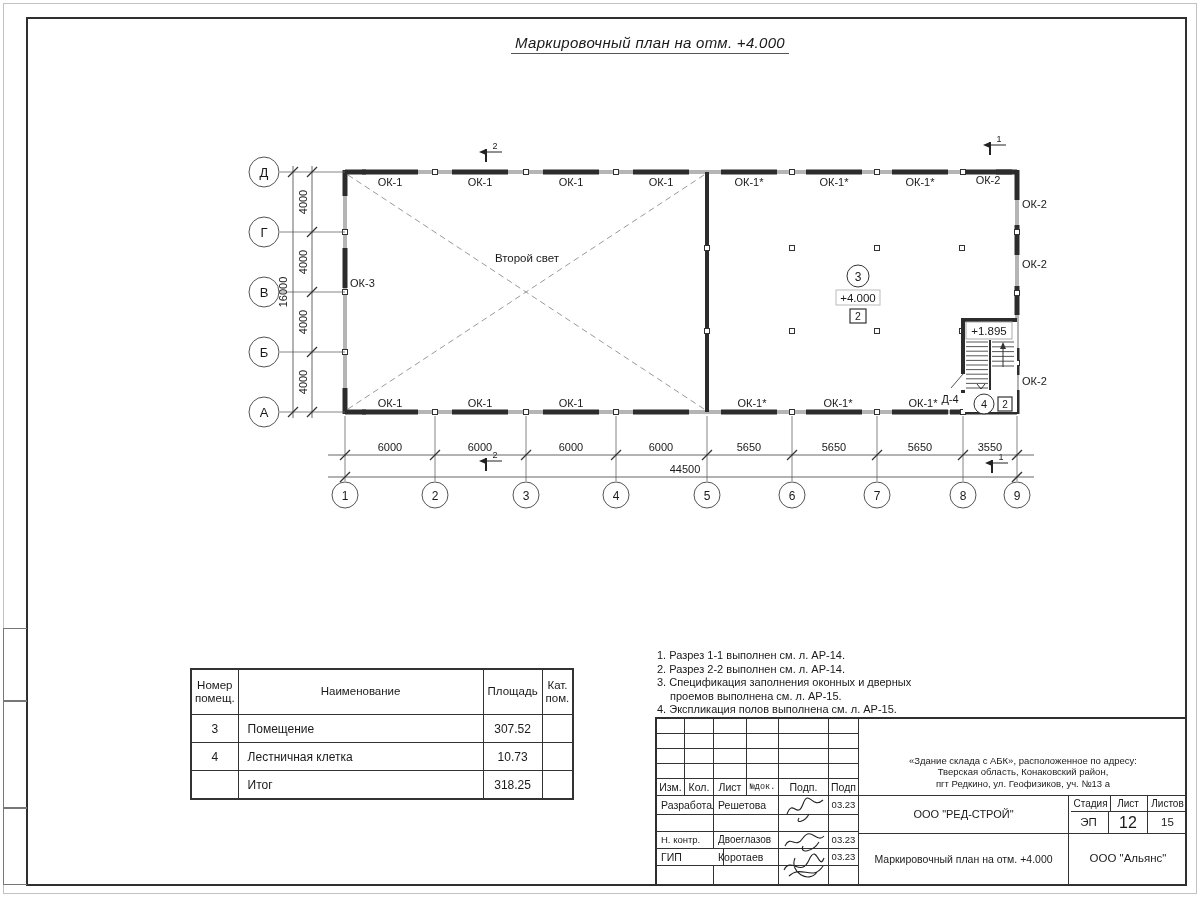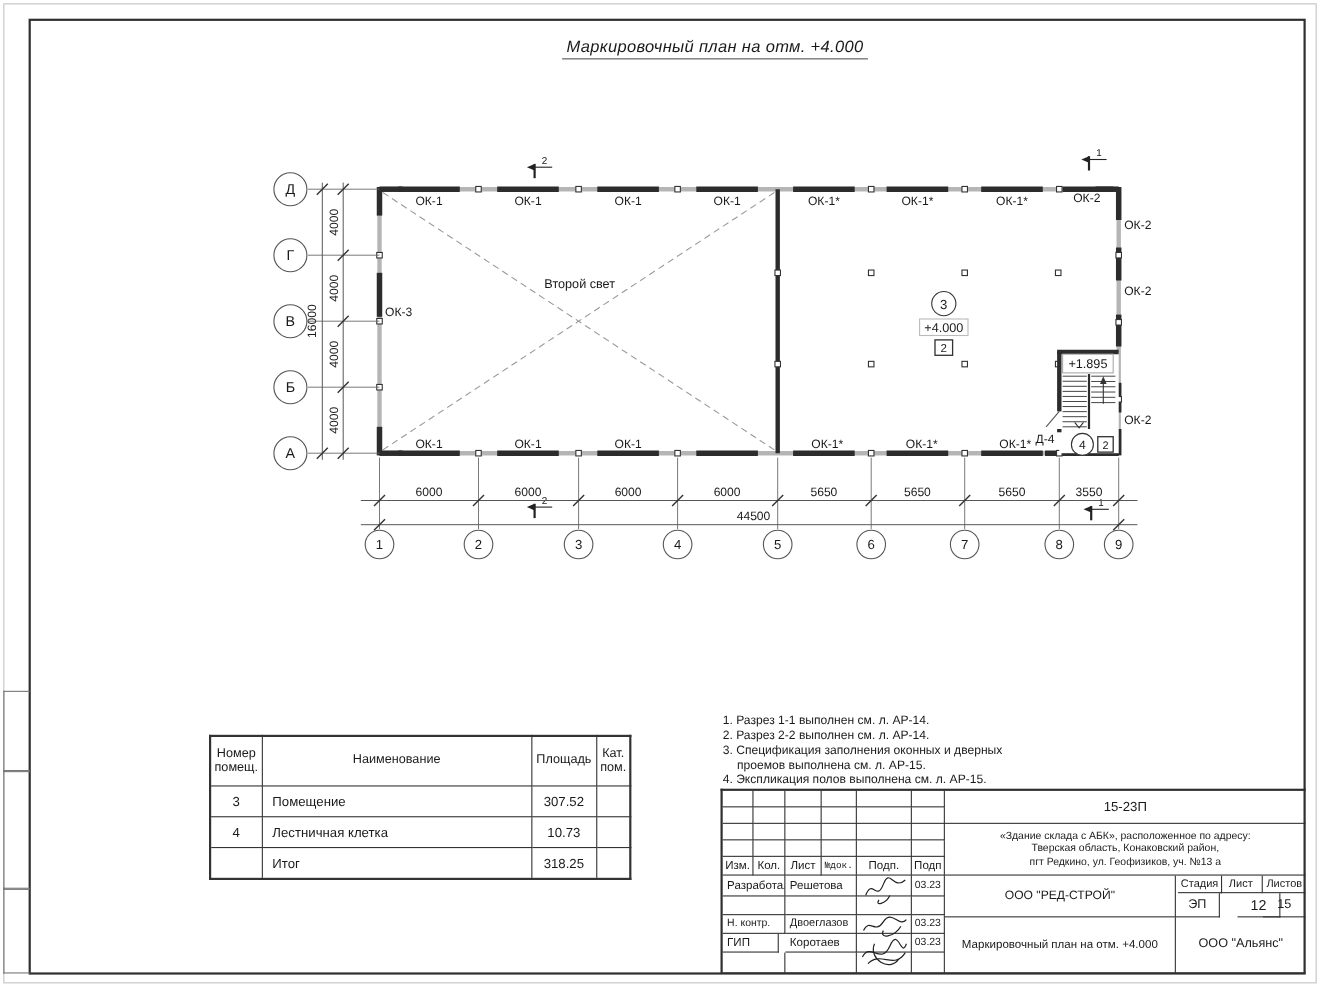--- a/index.html
+++ b/index.html
@@ -408,44 +408,43 @@
     <div class="cell" style="left:122px;top:77px;width:50px;height:19px;"></div>
     <div class="cell" style="left:172px;top:77px;width:30px;height:19px;font-size:9.5px;">03.23</div>
     <div class="cell left" style="left:0;top:96px;width:57px;height:17px;"></div>
     <div class="cell left" style="left:57px;top:96px;width:65px;height:17px;"></div>
     <div class="cell" style="left:122px;top:96px;width:50px;height:17px;"></div>
     <div class="cell" style="left:172px;top:96px;width:30px;height:17px;"></div>
     <div class="cell left" style="left:0;top:113px;width:57px;height:17px;font-size:9.5px;">Н. контр.</div>
     <div class="cell left" style="left:57px;top:113px;width:65px;height:17px;font-size:10px;">Двоеглазов</div>
     <div class="cell" style="left:122px;top:113px;width:50px;height:17px;"></div>
     <div class="cell" style="left:172px;top:113px;width:30px;height:17px;font-size:9.5px;">03.23</div>
-    <div class="cell left" style="left:0;top:130px;width:51px;height:17px;">ГИП</div>
+    <div class="cell left" style="left:0;top:130px;width:67px;height:17px;">ГИП</div>
     <div class="cell left" style="left:57px;top:130px;width:65px;height:17px;">Коротаев</div>
     <div class="cell" style="left:122px;top:130px;width:50px;height:17px;"></div>
     <div class="cell" style="left:172px;top:130px;width:30px;height:17px;font-size:9.5px;">03.23</div>
     <div class="cell left" style="left:0;top:147px;width:57px;height:19px;"></div>
     <div class="cell left" style="left:57px;top:147px;width:65px;height:19px;"></div>
     <div class="cell" style="left:122px;top:147px;width:50px;height:19px;"></div>
     <div class="cell" style="left:172px;top:147px;width:30px;height:19px;"></div>
 
     <svg class="abs" style="left:122px;top:75px;" width="50" height="91">
       <path d="M8 20 C14 4, 18 26, 24 10 S33 16, 44 6 M20 24 C16 30, 26 28, 30 20" fill="none" stroke="#222" stroke-width="1.1"></path>
       <path d="M6 52 C12 40, 16 56, 24 44 S38 50, 45 42 M24 52 C20 60, 34 58, 40 48" fill="none" stroke="#222" stroke-width="1.1"></path>
       <path d="M5 76 C12 62, 22 84, 30 66 S40 78, 45 64 M10 82 C22 70, 34 88, 44 72 M16 64 C10 78, 30 90, 38 78" fill="none" stroke="#222" stroke-width="1.1"></path>
     </svg>
 
-    <div class="cell nb" style="left:202px;top:0;width:328px;height:30px;border-right:none;font-size:12px;">15-23П</div>
     <div class="cell nb" style="left:202px;top:30px;width:328px;height:47px;border-right:none;flex-direction:column;font-size:9.5px;text-align:center;">
       <div>«Здание склада с АБК», расположенное по адресу:</div>
       <div>Тверская область, Конаковский район,</div>
       <div>пгт Редкино, ул. Геофизиков, уч. №13 а</div>
     </div>
     <div class="cell" style="left:202px;top:77px;width:210px;height:38px;font-size:11px;">ООО "РЕД-СТРОЙ"</div>
     <div class="cell" style="left:202px;top:115px;width:210px;height:51px;font-size:10.5px;">Маркировочный план на отм. +4.000</div>
     <div class="cell" style="left:414px;top:77px;width:40px;height:16px;font-size:10px;">Стадия</div>
     <div class="cell" style="left:452px;top:77px;width:39px;height:16px;font-size:10px;">Лист</div>
     <div class="cell nb" style="left:491px;top:77px;width:39px;height:16px;border-right:none;font-size:10px;">Листов</div>
     <div class="cell" style="left:412px;top:93px;width:40px;height:22px;font-size:11.5px;">ЭП</div>
-    <div class="cell" style="left:468px;top:93px;width:39px;height:22px;font-size:13px;text-align:center;">12</div>
+    <div class="cell" style="left:452px;top:93px;width:39px;height:22px;font-size:16px;text-align:center;">12</div>
     <div class="cell nb" style="left:491px;top:93px;width:39px;height:22px;border-right:none;font-size:11.5px;">15</div>
     <div class="cell nb" style="left:412px;top:115px;width:118px;height:51px;border-right:none;font-size:11.5px;">ООО "Альянс"</div>
   </div>
 </div>
 
 </body></html>

